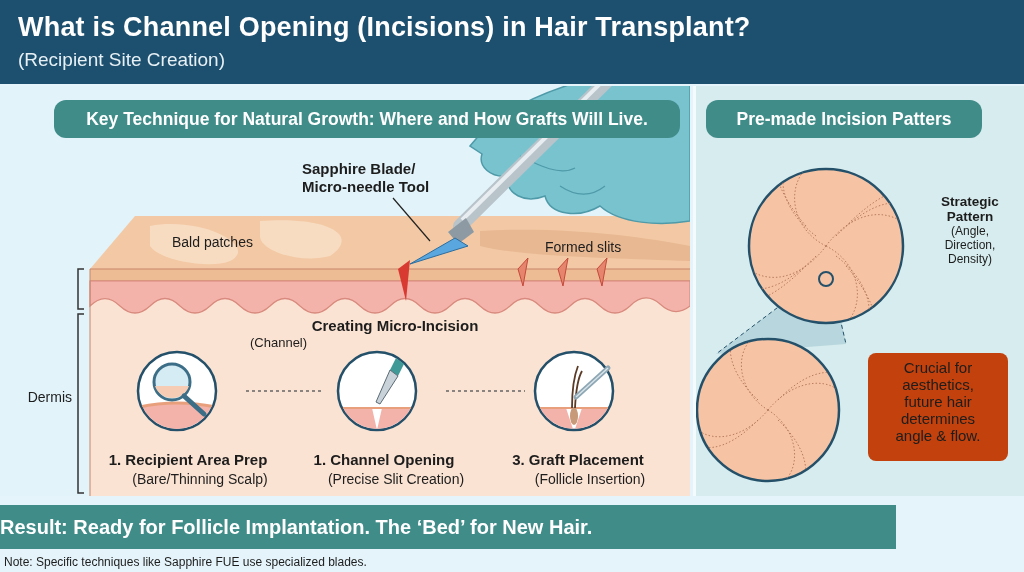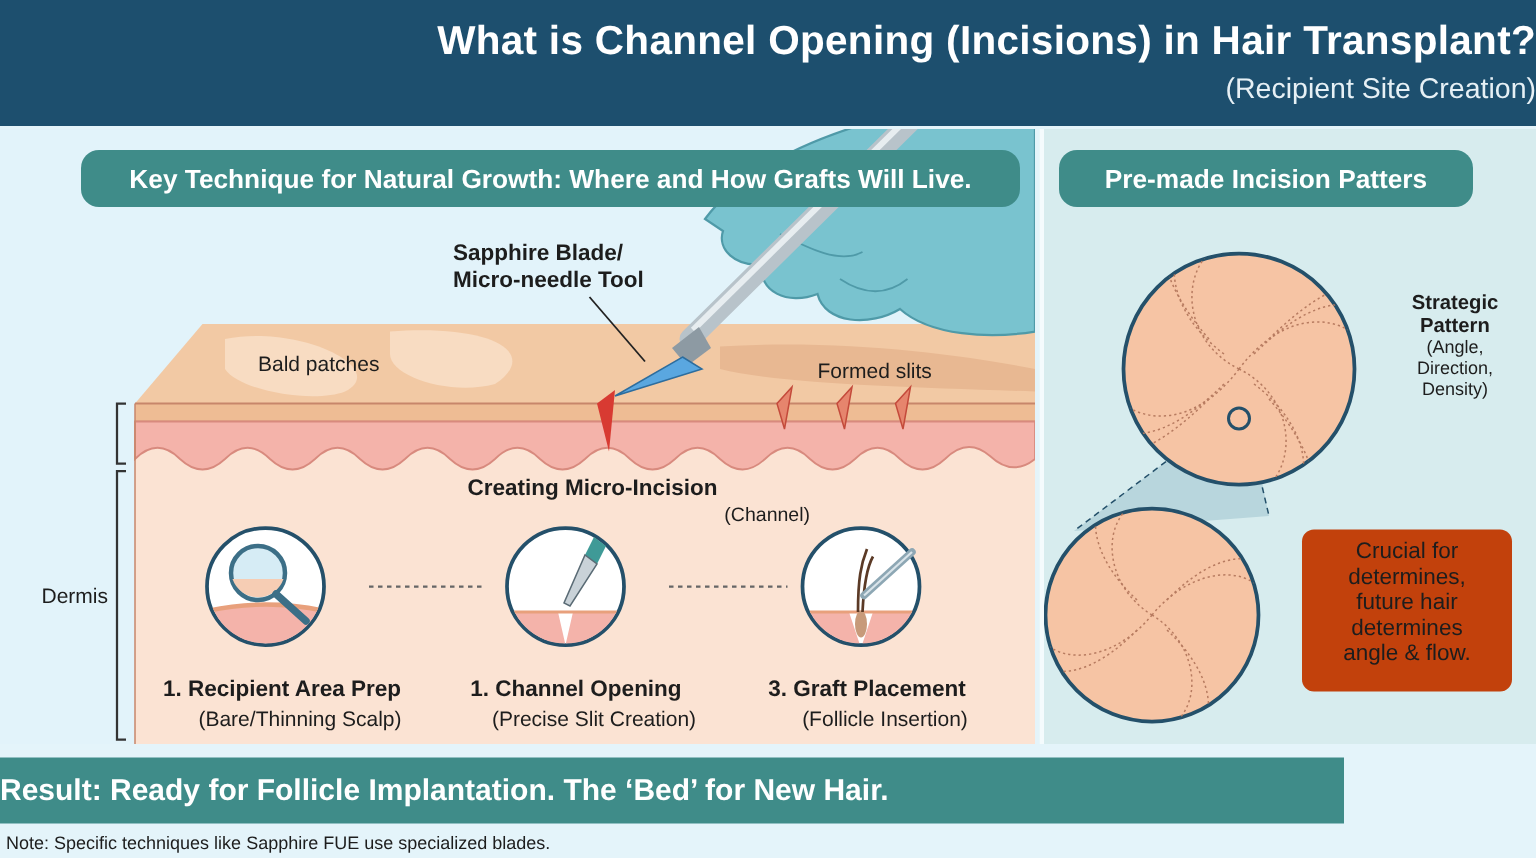--- a/index.html
+++ b/index.html
@@ -1,39 +1,39 @@
 <!DOCTYPE html>
 <html><head>
 <meta charset="utf-8">
 <style>
   * { box-sizing: border-box; margin: 0; padding: 0; }
   html, body { width: 1024px; height: 572px; overflow: hidden; }
   body { background: #e4f4fa; font-family: "Liberation Sans", sans-serif; position: relative; color: #1d1d1d; }
 
-  .header { position: absolute; left: 0; top: 0; width: 1024px; height: 84px; background: #1d4f6e; text-align: right; color: #fff; }
+  .header { position: absolute; left: 0; top: 0; width: 1024px; height: 84px; background: #1d4f6e; text-align: left; color: #fff; padding-left: 18px; }
   .header .title { font-size: 27px; font-weight: bold; padding-top: 12px; letter-spacing: 0.2px; }
   .header .subtitle { font-size: 19px; margin-top: 6px; color: #e6f0f5; }
 
   .left-panel { position: absolute; left: 0; top: 86px; width: 690px; height: 410px; background: #e2f3fa; overflow: hidden; }
   .right-panel { position: absolute; left: 693px; top: 86px; width: 331px; height: 410px; background: #d7ecee; border-left: 3px solid #f4fbfd; }
 
   .pill { position: absolute; background: #3f8c89; color: #fff; font-weight: bold; border-radius: 12px; text-align: center; }
   .pill-left { left: 54px; top: 14px; width: 626px; height: 38px; line-height: 38px; font-size: 17.5px; }
   .pill-right { left: 10px; top: 14px; width: 276px; height: 38px; line-height: 38px; font-size: 17.5px; }
 
   svg.illus { position: absolute; left: 0; top: 0; }
 
   .label { position: absolute; }
   .tool-label { left: 302px; top: 74px; font-weight: bold; font-size: 15px; line-height: 18px; }
   .bald-label { left: 172px; top: 148px; font-size: 14px; }
   .slits-label { left: 545px; top: 153px; font-size: 14px; }
   .scalp-label { left: 0; top: 187px; width: 72px; text-align: right; font-size: 14px; line-height: 17px; }
   .dermis-label { left: 0; top: 303px; width: 72px; text-align: right; font-size: 14px; }
   .micro-title { left: 250px; top: 231px; width: 290px; text-align: center; font-weight: bold; font-size: 15px; }
-  .micro-sub { left: 250px; top: 249px; width: 290px; text-align: right; font-size: 13px; }
+  .micro-sub { left: 250px; top: 249px; width: 290px; text-align: left; font-size: 13px; }
 
   .step { position: absolute; width: 220px; text-align: center; }
   .step .s-title { font-weight: bold; font-size: 15px; }
   .step .s-sub { font-size: 14px; margin-top: 3px; margin-left: 24px; }
   .step1 { left: 78px; top: 365px; }
   .step2 { left: 274px; top: 365px; }
   .step3 { left: 468px; top: 365px; }
 
   .strategic { position: absolute; left: 231px; top: 108px; width: 86px; text-align: center; font-size: 12px; line-height: 14px; }
   .strategic .st-title { font-weight: bold; font-size: 13.5px; line-height: 15px; }
@@ -210,21 +210,21 @@
   <div class="strategic">
     <div class="st-title">Strategic</div>
     <div class="st-title">Pattern</div>
     <div>(Angle,</div>
     <div>Direction,</div>
     <div>Density)</div>
   </div>
 
   <div class="crucial">
     <div>Crucial for</div>
-    <div>determines,</div>
+    <div>aesthetics,</div>
     <div>future hair</div>
     <div>determines</div>
     <div>angle &amp; flow.</div>
   </div>
 </div>
 
 <div class="result-bar">Result: Ready for Follicle Implantation. The ‘Bed’ for New Hair.</div>
 <div class="note">Note: Specific techniques like Sapphire FUE use specialized blades.</div>
 
 </body></html>

